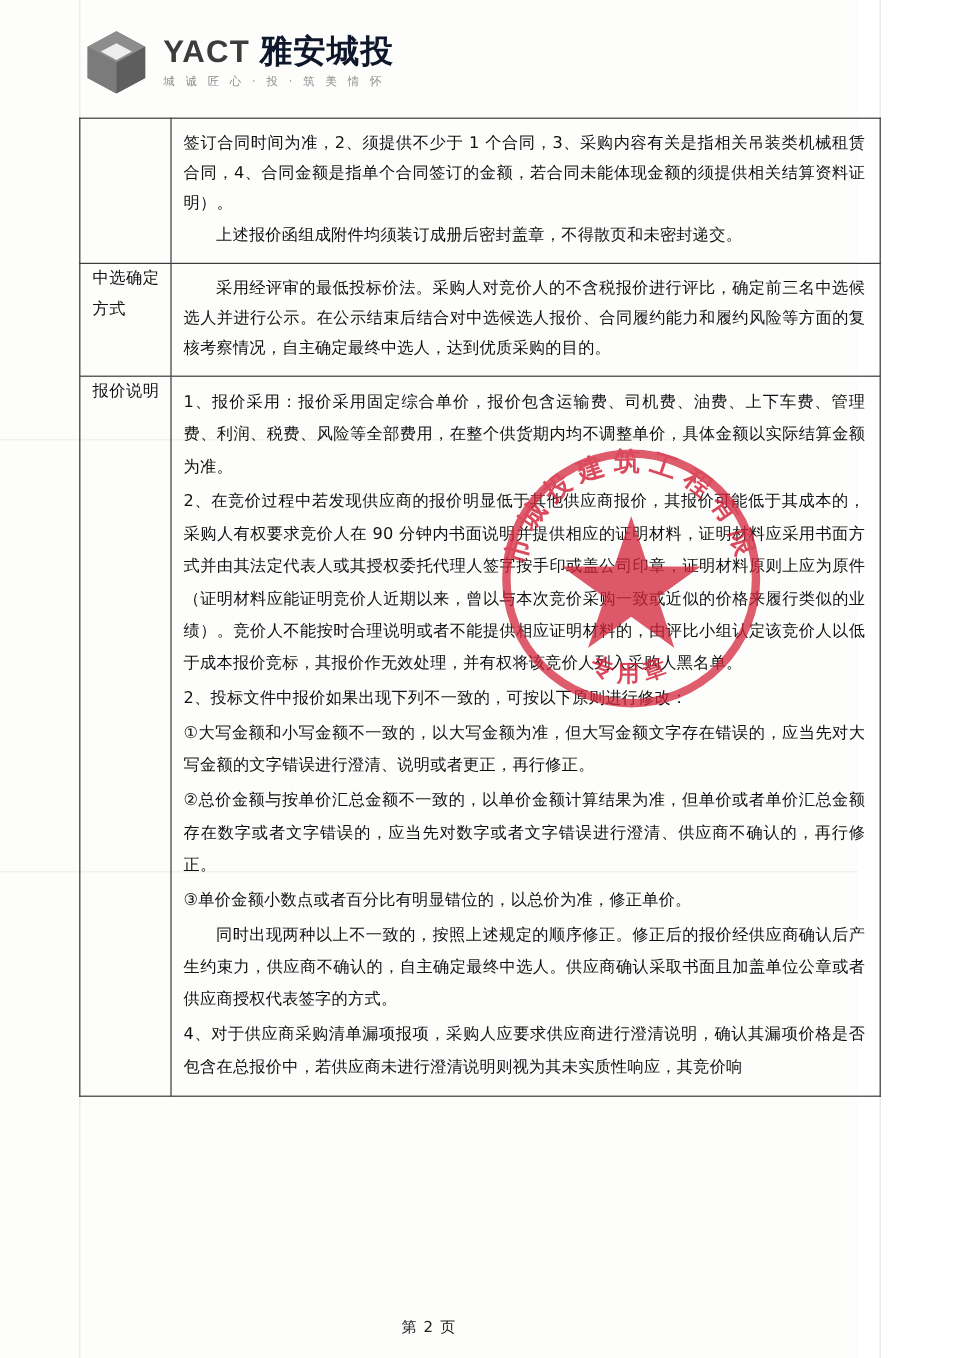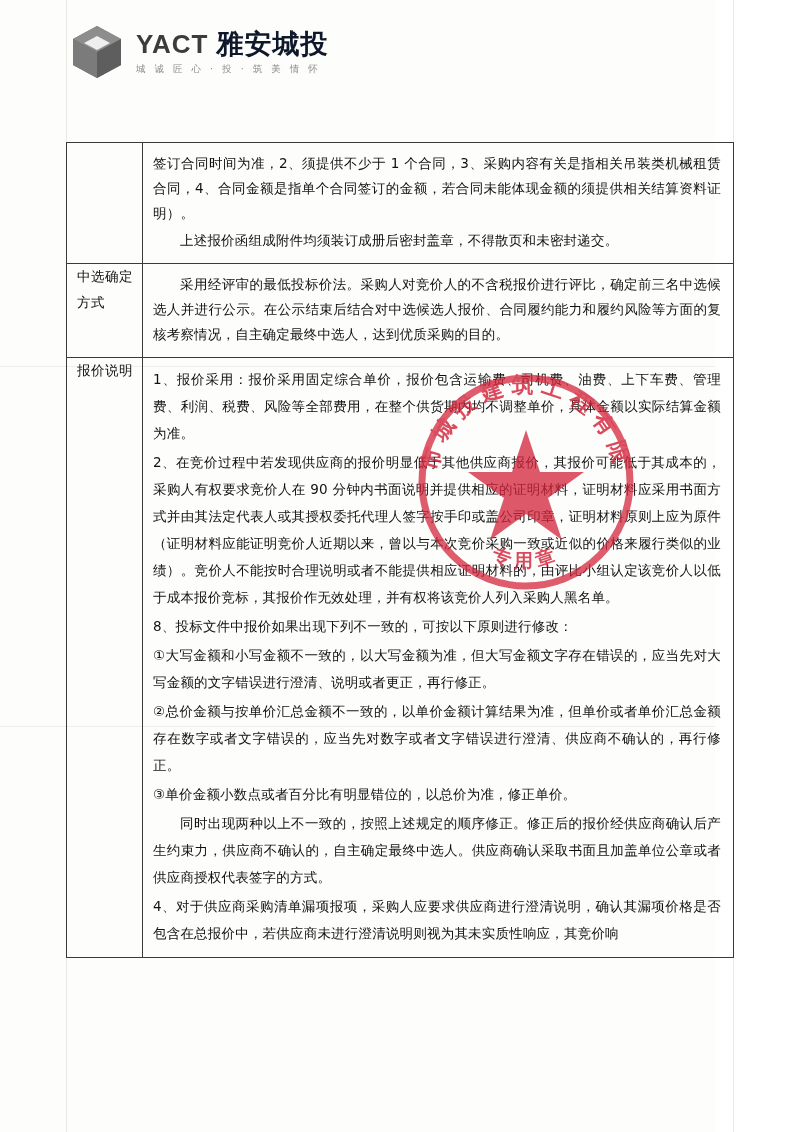--- a/index.html
+++ b/index.html
@@ -84,21 +84,20 @@
   }
 
   
   .doc-table {
     position: absolute;
     left: 66px;
     top: 98px;
     width: 668px;
     border-collapse: collapse;
     table-layout: fixed;
-    margin-top: 44px;
   }
   .doc-table td {
     border: 1px solid #3a3a3a;
     vertical-align: top;
     padding: 6px 8px;
   }
   td.label-cell {
     width: 72px;
     text-align: left;
     font-size: 13.5px;
@@ -191,21 +190,21 @@
         <td class="label-cell">中选确定方式</td>
         <td class="body-cell tight">
           <p class="para p-indent">采用经评审的最低投标价法。采购人对竞价人的不含税报价进行评比，确定前三名中选候选人并进行公示。在公示结束后结合对中选候选人报价、合同履约能力和履约风险等方面的复核考察情况，自主确定最终中选人，达到优质采购的目的。</p>
         </td>
       </tr>
       <tr>
         <td class="label-cell">报价说明</td>
         <td class="body-cell spaced">
           <p class="para">1、报价采用：报价采用固定综合单价，报价包含运输费、司机费、油费、上下车费、管理费、利润、税费、风险等全部费用，在整个供货期内均不调整单价，具体金额以实际结算金额为准。</p>
           <p class="para">2、在竞价过程中若发现供应商的报价明显低于其他供应商报价，其报价可能低于其成本的，采购人有权要求竞价人在 90 分钟内书面说明并提供相应的证明材料，证明材料应采用书面方式并由其法定代表人或其授权委托代理人签字按手印或盖公司印章，证明材料原则上应为原件（证明材料应能证明竞价人近期以来，曾以与本次竞价采购一致或近似的价格来履行类似的业绩）。竞价人不能按时合理说明或者不能提供相应证明材料的，由评比小组认定该竞价人以低于成本报价竞标，其报价作无效处理，并有权将该竞价人列入采购人黑名单。</p>
-          <p class="para">8、投标文件中报价如果出现下列不一致的，可按以下原则进行修改：</p>
+          <p class="para">2、投标文件中报价如果出现下列不一致的，可按以下原则进行修改：</p>
           <p class="para">①大写金额和小写金额不一致的，以大写金额为准，但大写金额文字存在错误的，应当先对大写金额的文字错误进行澄清、说明或者更正，再行修正。</p>
           <p class="para">②总价金额与按单价汇总金额不一致的，以单价金额计算结果为准，但单价或者单价汇总金额存在数字或者文字错误的，应当先对数字或者文字错误进行澄清、供应商不确认的，再行修正。</p>
           <p class="para">③单价金额小数点或者百分比有明显错位的，以总价为准，修正单价。</p>
           <p class="para p-indent">同时出现两种以上不一致的，按照上述规定的顺序修正。修正后的报价经供应商确认后产生约束力，供应商不确认的，自主确定最终中选人。供应商确认采取书面且加盖单位公章或者供应商授权代表签字的方式。</p>
           <p class="para">4、对于供应商采购清单漏项报项，采购人应要求供应商进行澄清说明，确认其漏项价格是否包含在总报价中，若供应商未进行澄清说明则视为其未实质性响应，其竞价响</p>
         </td>
       </tr>
     </tbody>
   </table>
 
@@ -219,14 +218,15 @@
       <polygon points="114,62 128,104 172,104 136,130 150,172 114,146 78,172 92,130 56,104 100,104" fill="#d3243a" opacity="0.92"></polygon>
       <text font-family="'DejaVu Sans', sans-serif" font-size="22" font-weight="bold" fill="#d3243a" letter-spacing="7">
         <textPath href="#arcTop" startOffset="50%" text-anchor="middle">雅安市城投建筑工程有限公司</textPath>
       </text>
       <text font-family="'DejaVu Sans', sans-serif" font-size="19" font-weight="bold" fill="#d3243a" letter-spacing="5">
         <textPath href="#arcBottom" startOffset="50%" text-anchor="middle">专用章</textPath>
       </text>
     </svg>
   </div>
 
+  <div class="footer">第 2 页</div>
 
 </div>
 
 </body></html>

